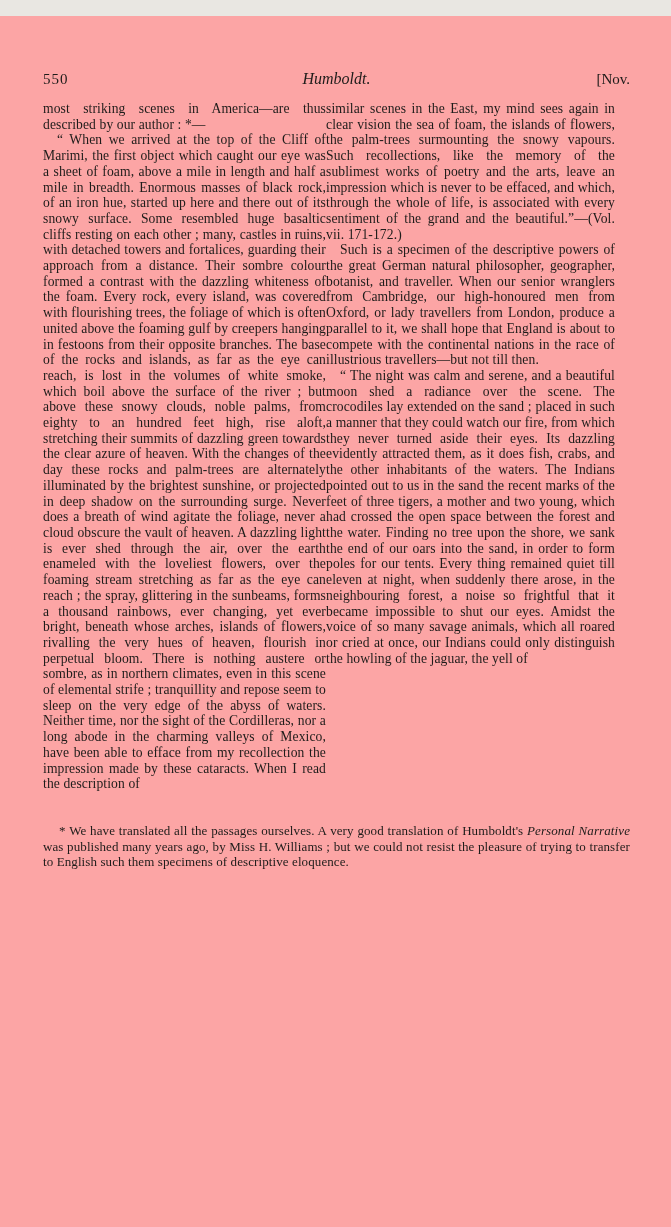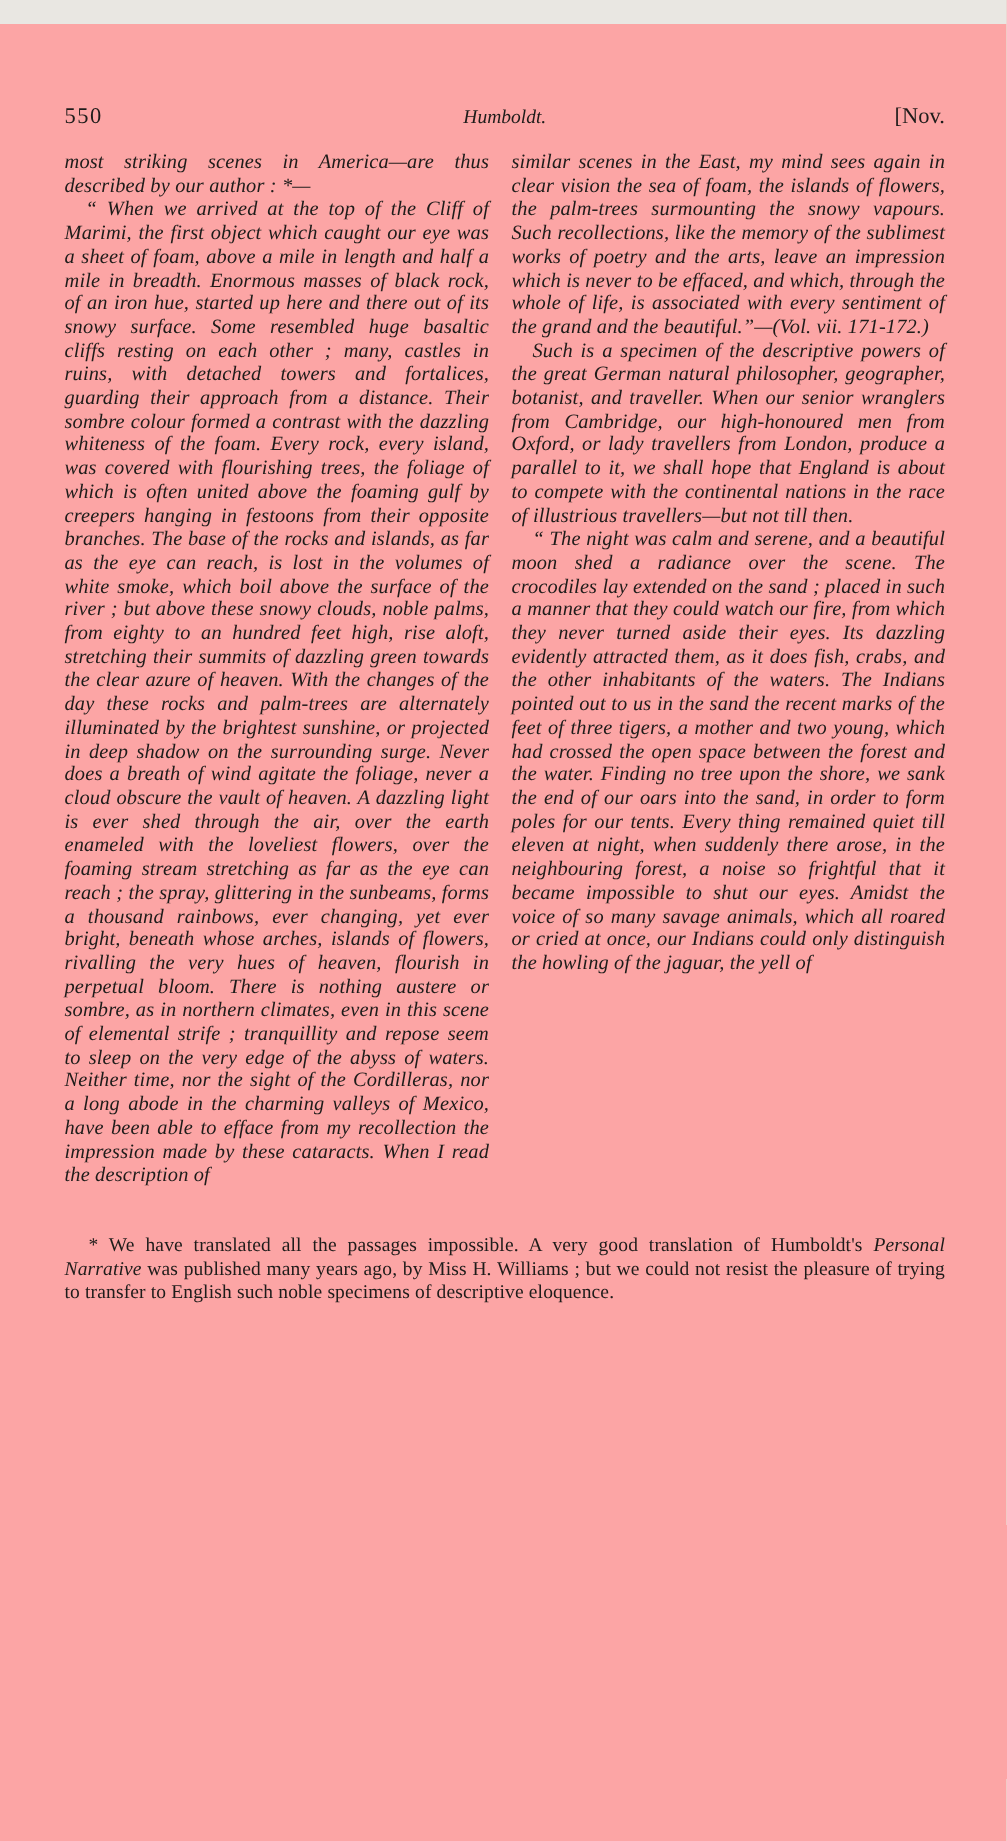--- a/index.html
+++ b/index.html
@@ -26,30 +26,28 @@
     font-size: 15px;
     margin-bottom: 13px;
   }
   .page-number {
     justify-self: start;
     letter-spacing: 1px;
   }
   .running-title {
     justify-self: center;
     font-style: italic;
-    font-size: 13px;
+    font-size: 16px;
   }
   .issue-label {
     justify-self: end;
     font-family: Liberation Serif, serif;
   }
   .columns {
     display: flex;
-    gap: 15px;
-    font-style: italic;
   }
   .col {
     text-align: justify;
     font-size: 13.6px;
     line-height: 15.7px;
     letter-spacing: 0.1px;
   }
   .col-left  { width: 283px; }
   .col-right { width: 289px; }
   .col p { margin: 0; }
@@ -87,16 +85,16 @@
 
     <section class="col col-right">
       <p class="cont">similar scenes in the East, my mind sees again in clear vision the sea of foam, the islands of flowers, the palm-trees surmounting the snowy vapours. Such recollections, like the memory of the sublimest works of poetry and the arts, leave an impression which is never to be effaced, and which, through the whole of life, is associated with every sentiment of the grand and the beautiful.”—(Vol. vii. 171-172.)</p>
       <p class="indent">Such is a specimen of the descriptive powers of the great German natural philosopher, geographer, botanist, and traveller. When our senior wranglers from Cambridge, our high-honoured men from Oxford, or lady travellers from London, produce a parallel to it, we shall hope that England is about to compete with the continental nations in the race of illustrious travellers—but not till then.</p>
       <p class="indent">“ The night was calm and serene, and a beautiful moon shed a radiance over the scene. The crocodiles lay extended on the sand ; placed in such a manner that they could watch our fire, from which they never turned aside their eyes. Its dazzling evidently attracted them, as it does fish, crabs, and the other inhabitants of the waters. The Indians pointed out to us in the sand the recent marks of the feet of three tigers, a mother and two young, which had crossed the open space between the forest and the water. Finding no tree upon the shore, we sank the end of our oars into the sand, in order to form poles for our tents. Every thing remained quiet till eleven at night, when suddenly there arose, in the neighbouring forest, a noise so frightful that it became impossible to shut our eyes. Amidst the voice of so many savage animals, which all roared or cried at once, our Indians could only distinguish the howling of the jaguar, the yell of</p>
     </section>
 
   </main>
 
   <footer class="footnote">
-    <p><span>* We have translated all the passages impossible. A very good translation of Humboldt's </span><em>Personal Narrative</em><span> was published many years ago, by Miss H. Williams ; but we could not resist the pleasure of trying to transfer to English such noble specimens of descriptive eloquence.</span></p>
+    <p><span>* We have translated all the passages ourselves. A very good translation of Humboldt's </span><em>Personal Narrative</em><span> was published many years ago, by Miss H. Williams ; but we could not resist the pleasure of trying to transfer to English such them specimens of descriptive eloquence.</span></p>
   </footer>
 
 </div>
 
 </body></html>

